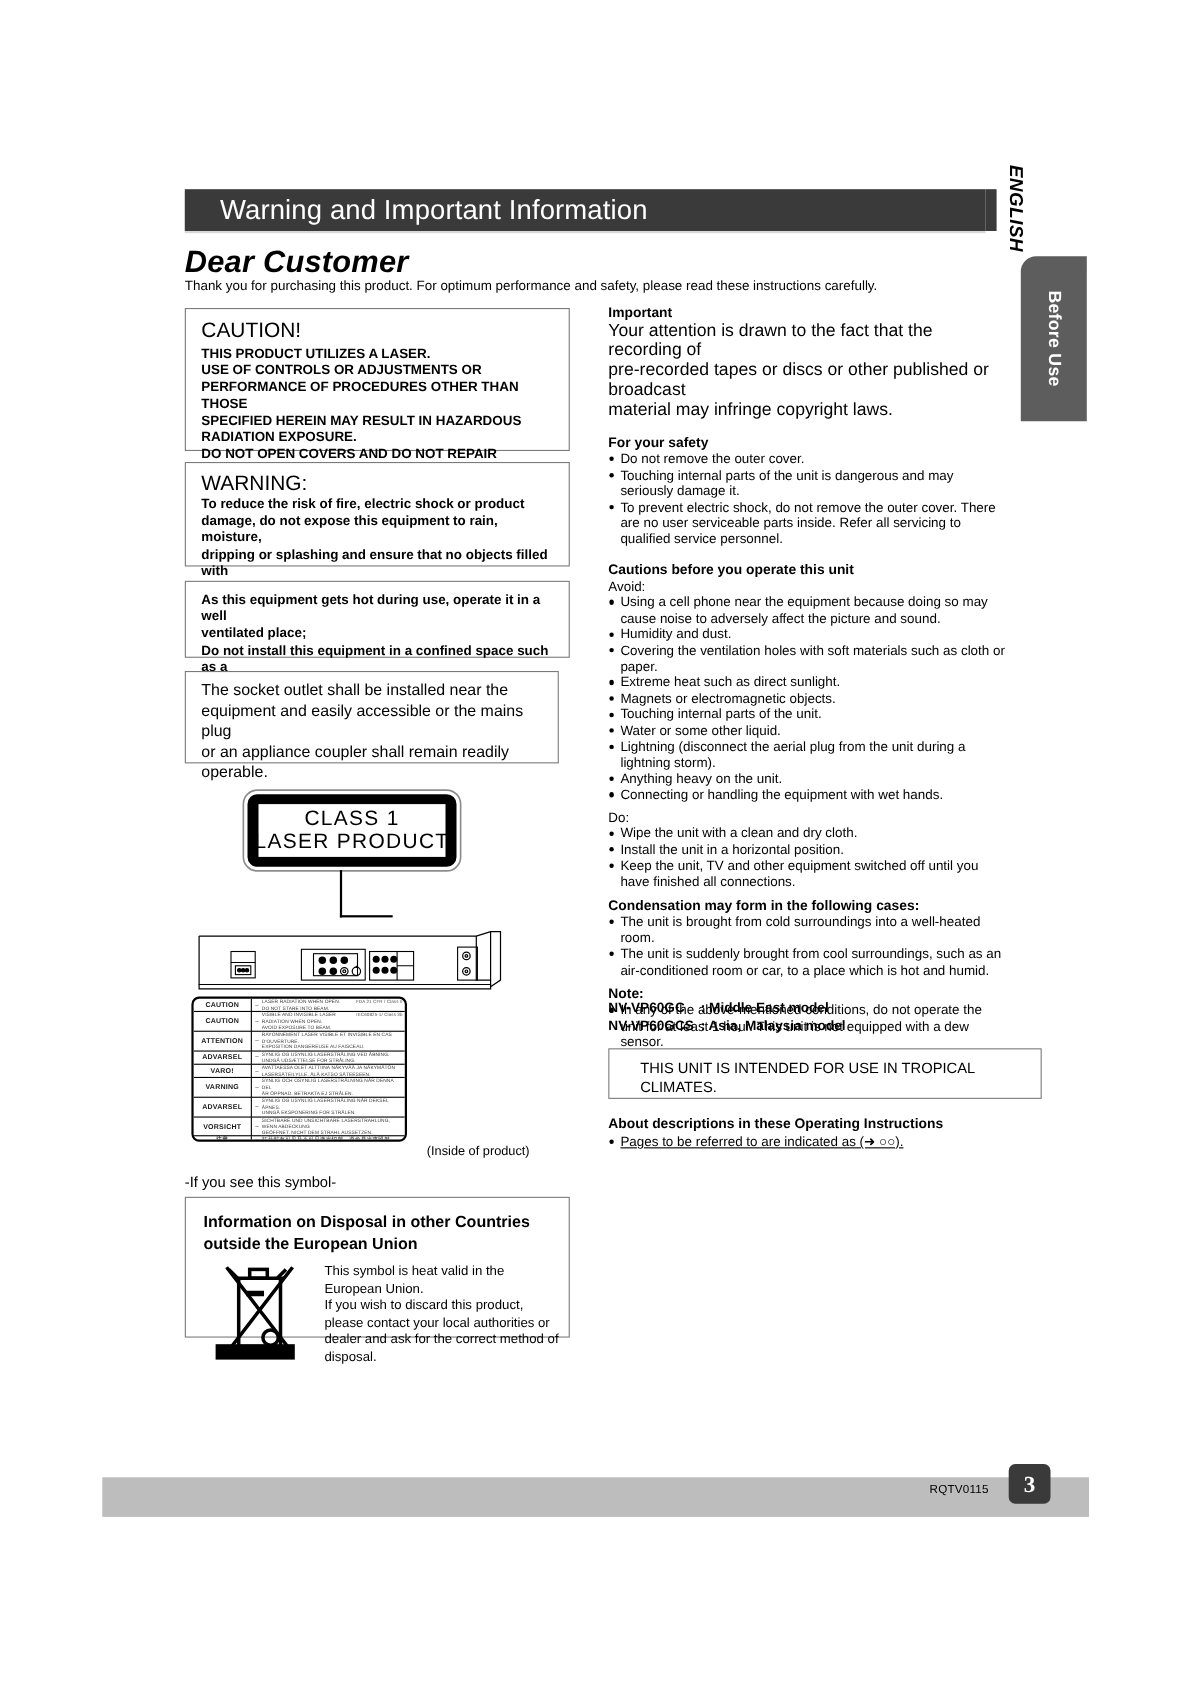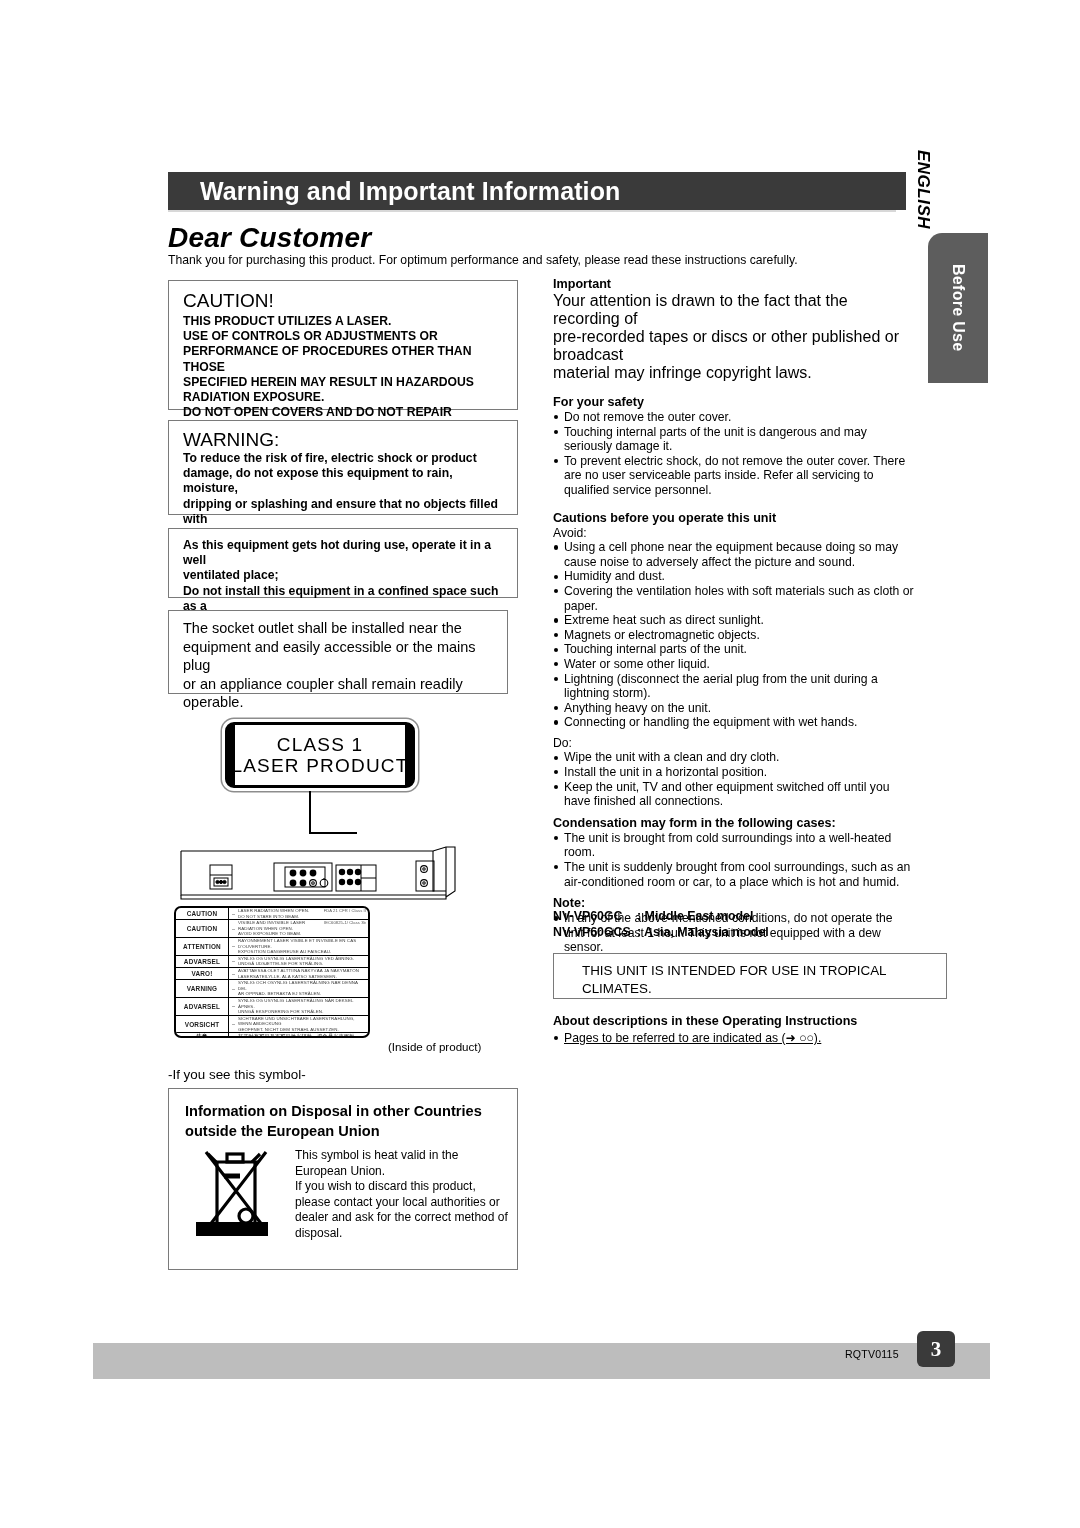--- a/index.html
+++ b/index.html
@@ -12,21 +12,21 @@
   .page{position:absolute;inset:0;}
 
   
   .title-bar{
     position:absolute;left:168px;top:172px;width:728px;height:38px;
     background:#3a3a3a;
     display:flex;align-items:center;
     box-shadow:0 2px 0 #d8d8d8;
   }
   .title-bar .txt{
-    color:#fff;font-size:25px;font-weight:bold;letter-spacing:.1px;
+    color:#fff;font-size:25px;font-weight:normal;letter-spacing:.1px;
     padding-left:32px;line-height:1;
   }
   .dear{
     position:absolute;left:168px;top:222px;
     font-size:28px;font-weight:bold;font-style:italic;letter-spacing:.2px;
   }
   .thanks{
     position:absolute;left:168px;top:253px;width:740px;
     font-size:12.2px;line-height:15px;
   }
@@ -68,21 +68,21 @@
   #socket-box .reg-lines{font-size:14.5px;line-height:18.6px;}
 
   
   .laser-label{
     position:absolute;left:222px;top:719px;width:196px;height:72px;
     background:#000;border:3px solid #fff;border-radius:12px;
     box-shadow:0 0 0 1.5px #8d8d8d;box-sizing:border-box;
     display:flex;align-items:center;justify-content:center;
   }
   .laser-inner{
-    background:#fff;width:170px;height:60px;
+    background:#fff;width:170px;height:48px;
     display:flex;flex-direction:column;align-items:center;justify-content:center;
     line-height:21px;
   }
   .laser-inner div{font-size:19px;letter-spacing:1.2px;white-space:nowrap;}
   .leader{position:absolute;left:309px;top:791px;width:2px;height:43px;background:#000;}
   .leader2{position:absolute;left:309px;top:832px;width:48px;height:2px;background:#000;}
 
   
   .device{position:absolute;left:178px;top:845px;width:280px;height:58px;}
 
@@ -101,21 +101,21 @@
   }
   .multi .dash{width:9px;text-align:center;font-size:5.5px;color:#333;}
   .multi .body{font-size:4.4px;line-height:5.6px;color:#3b3b3b;padding-right:2px;letter-spacing:.1px;}
   .multi .body .std{float:right;font-size:4.1px;color:#555;}
   .multi .jp{font-size:5.2px;line-height:6px;color:#222;}
 
   .inside-of{position:absolute;left:388px;top:1040px;font-size:11.6px;}
   .if-you{position:absolute;left:168px;top:1067px;font-size:13.4px;}
 
   
-  #disposal-box{left:168px;top:1088px;width:350px;height:182px;padding:12px 14px 0 16px;}
+  #disposal-box{left:168px;top:1088px;width:350px;height:128px;padding:12px 14px 0 16px;}
   #disposal-box .dh{font-size:14.6px;font-weight:bold;line-height:20px;}
   .bin-wrap{position:absolute;left:186px;top:1138px;width:96px;height:110px;}
   .disp-text{position:absolute;left:295px;top:1148px;width:218px;font-size:12px;line-height:15.6px;}
   .black-bar{position:absolute;left:196px;top:1222px;width:72px;height:14px;background:#000;}
 
   
   .rcol{position:absolute;left:553px;top:276px;width:362px;}
   .rcol h4{margin:0;font-size:12.6px;font-weight:bold;line-height:16px;}
   .rcol p{margin:0;font-size:12.2px;line-height:14.6px;}
   .rcol ul{margin:0;padding:0;list-style:none;}

